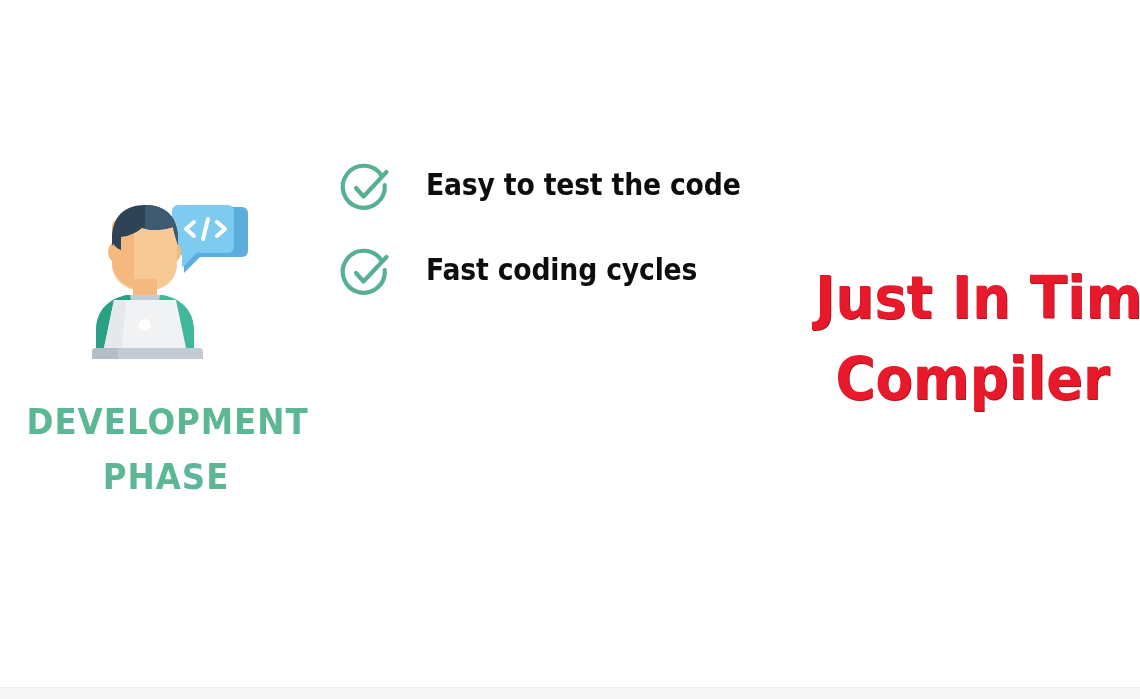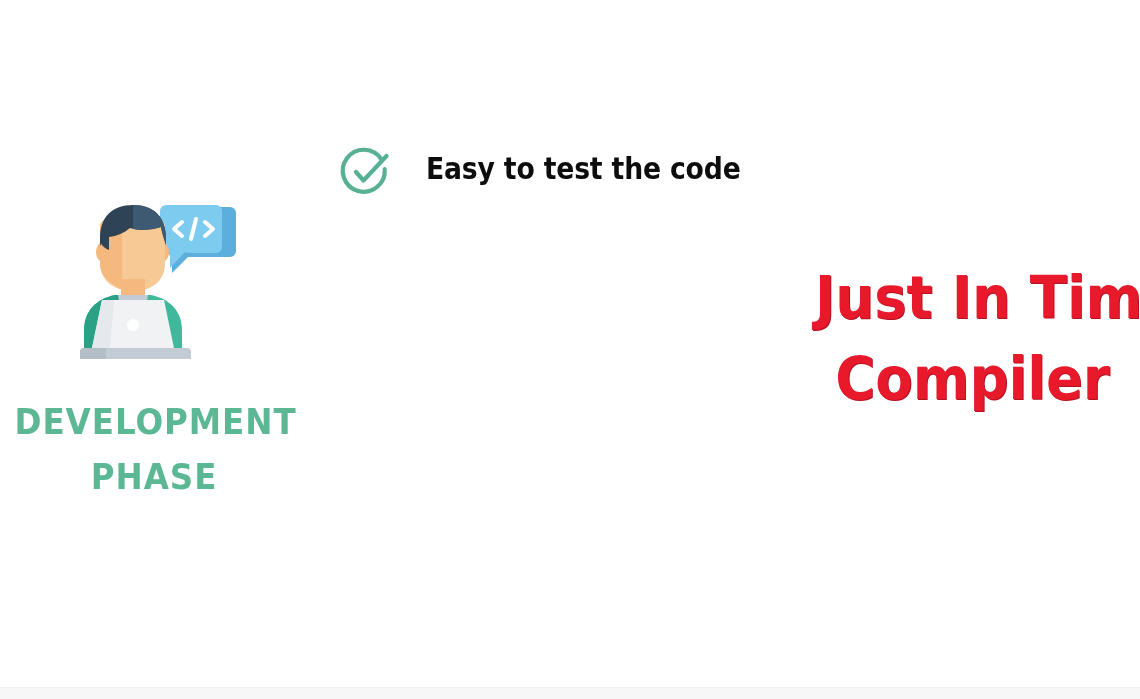--- a/index.html
+++ b/index.html
@@ -31,21 +31,21 @@
     top: 687px;
     width: 1140px;
     height: 12px;
     background: #f7f7f8;
     border-top: 1px solid #f0f0f1;
   }
 
   
   #left-col {
     position: absolute;
-    left: 4px;
+    left: 16px;
     top: 190px;
     width: 300px;
     height: 330px;
   }
 
   #dev-illustration {
     position: absolute;
     left: 62px;
     top: 5px;
     width: 176px;
@@ -67,21 +67,21 @@
     letter-spacing: 1.0px;
     text-transform: uppercase;
     transform: scaleX(0.93);
   }
   #dev-phase-label .ln { display: block; white-space: nowrap; }
 
   
   #feature-list {
     position: absolute;
     left: 336px;
-    top: 138px;
+    top: 154px;
     width: 470px;
   }
   .feature-row {
     position: relative;
     height: 85px;
     display: flex;
     align-items: flex-start;
   }
   .check-icon {
     width: 60px;
@@ -187,20 +187,29 @@
         <svg viewBox="0 0 60 60" xmlns="http://www.w3.org/2000/svg">
           <path d="M45.5 18.5 a21 21 0 1 0 3.2 9.5" fill="none" stroke="#58b094" stroke-width="4.2" stroke-linecap="round"></path>
           <path d="M20 31 l7.5 8.5 l23 -24.5" fill="none" stroke="#58b094" stroke-width="4.2" stroke-linecap="round" stroke-linejoin="round"></path>
         </svg>
       </span>
       <span class="feature-label">Easy to test the code</span>
     </div>
 
 
 
+    <div class="feature-row">
+      <span class="check-icon">
+        <svg viewBox="0 0 60 60" xmlns="http://www.w3.org/2000/svg">
+          <path d="M45.5 18.5 a21 21 0 1 0 3.2 9.5" fill="none" stroke="#58b094" stroke-width="4.2" stroke-linecap="round"></path>
+          <path d="M20 31 l7.5 8.5 l23 -24.5" fill="none" stroke="#58b094" stroke-width="4.2" stroke-linecap="round" stroke-linejoin="round"></path>
+        </svg>
+      </span>
+      <span class="feature-label">Fast coding cycles</span>
+    </div>
 
 
   </div>
 
   <div id="jit-heading">
     <span class="ln">Just In Time</span>
     <span class="ln">Compiler</span>
   </div>
 
   <div id="bottom-strip"></div>

